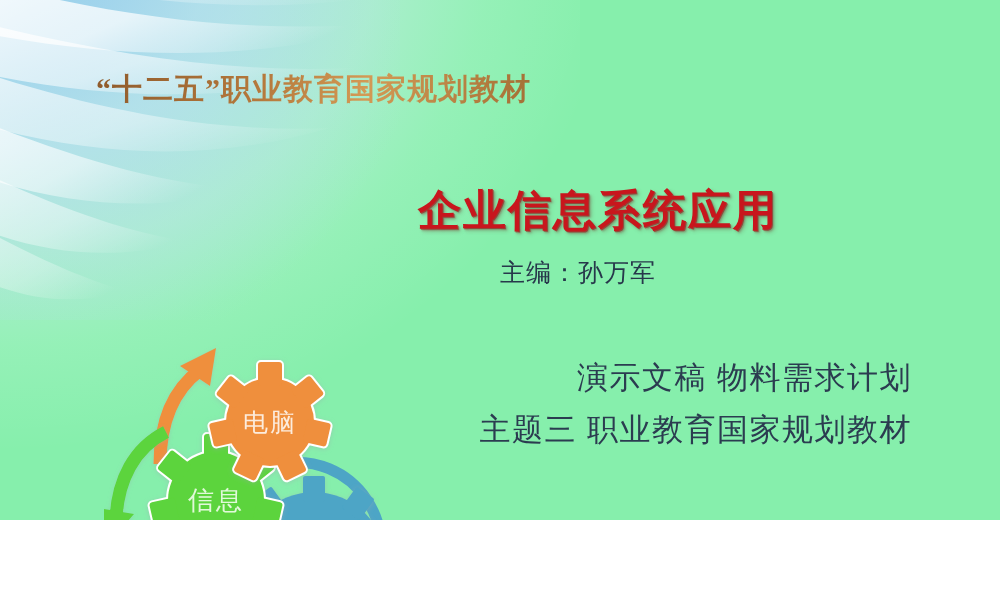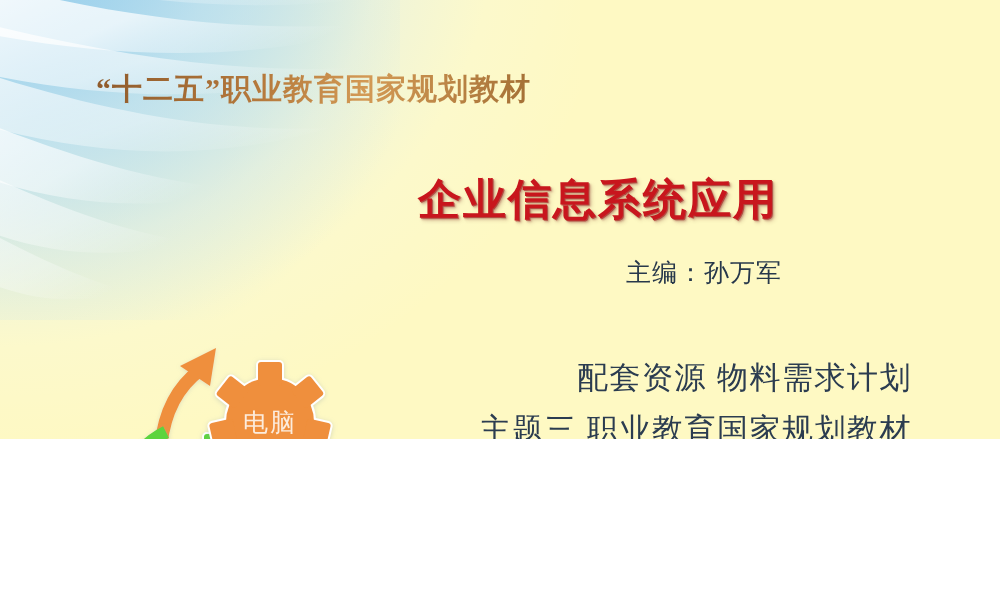--- a/index.html
+++ b/index.html
@@ -6,23 +6,23 @@
     margin: 0;
     padding: 0;
     background: #ffffff;
   }
   body {
     font-family: "Liberation Sans", sans-serif;
   }
   #slide {
     position: relative;
     width: 1000px;
-    height: 439px;
+    height: 520px;
     overflow: hidden;
-    background: #fef9c3;
+    background: #86efac;
   }
 
   
   .bg-layer {
     position: absolute;
     inset: 0;
     pointer-events: none;
   }
   .bg-blue {
     position: absolute;
@@ -75,42 +75,42 @@
     background-clip: text;
     -webkit-text-fill-color: transparent;
     text-shadow: none;
     white-space: nowrap;
   }
   .series-head .line { display: block; }
 
   .main-title {
     position: absolute;
     left: 418px;
-    top: 175px;
+    top: 186px;
     width: 490px;
     text-align: left;
     font-family: "Liberation Serif", "DejaVu Serif", serif;
     font-weight: bold;
     font-size: 43px;
     line-height: 50px;
     letter-spacing: 2px;
     color: #c8161d;
     white-space: nowrap;
     text-shadow:
       1px 1px 0 rgba(160,10,16,0.55),
       2px 2px 2px rgba(120,10,14,0.30),
       3px 3px 4px rgba(90,10,12,0.18);
   }
 
   .editor-line {
     position: absolute;
     left: 500px;
     top: 256px;
     width: 408px;
-    text-align: center;
+    text-align: left;
     font-family: "Liberation Sans", sans-serif;
     font-size: 25px;
     letter-spacing: 1px;
     color: #27384b;
     white-space: nowrap;
   }
 
   .unit-block {
     position: absolute;
     left: 400px;
@@ -180,21 +180,21 @@
 
   <div class="series-head">
     <span class="line">“十二五”职业教育国家规划教材</span>
   </div>
 
   <div class="main-title">企业信息系统应用</div>
 
   <div class="editor-line">主编：孙万军</div>
 
   <div class="unit-block">
-    <span class="line">配套资源  物料需求计划</span>
+    <span class="line">演示文稿  物料需求计划</span>
     <span class="line">主题三  职业教育国家规划教材</span>
   </div>
 
   <div class="gear-art">
     <svg viewBox="0 0 320 280" width="320" height="280">
       <defs>
         <filter id="gsoft" x="-25%" y="-25%" width="150%" height="150%">
           <feDropShadow dx="0" dy="1" stdDeviation="2.4" flood-color="#9aa7ad" flood-opacity="0.40"></feDropShadow>
         </filter>
         <filter id="gsoft2" x="-25%" y="-25%" width="150%" height="150%">

